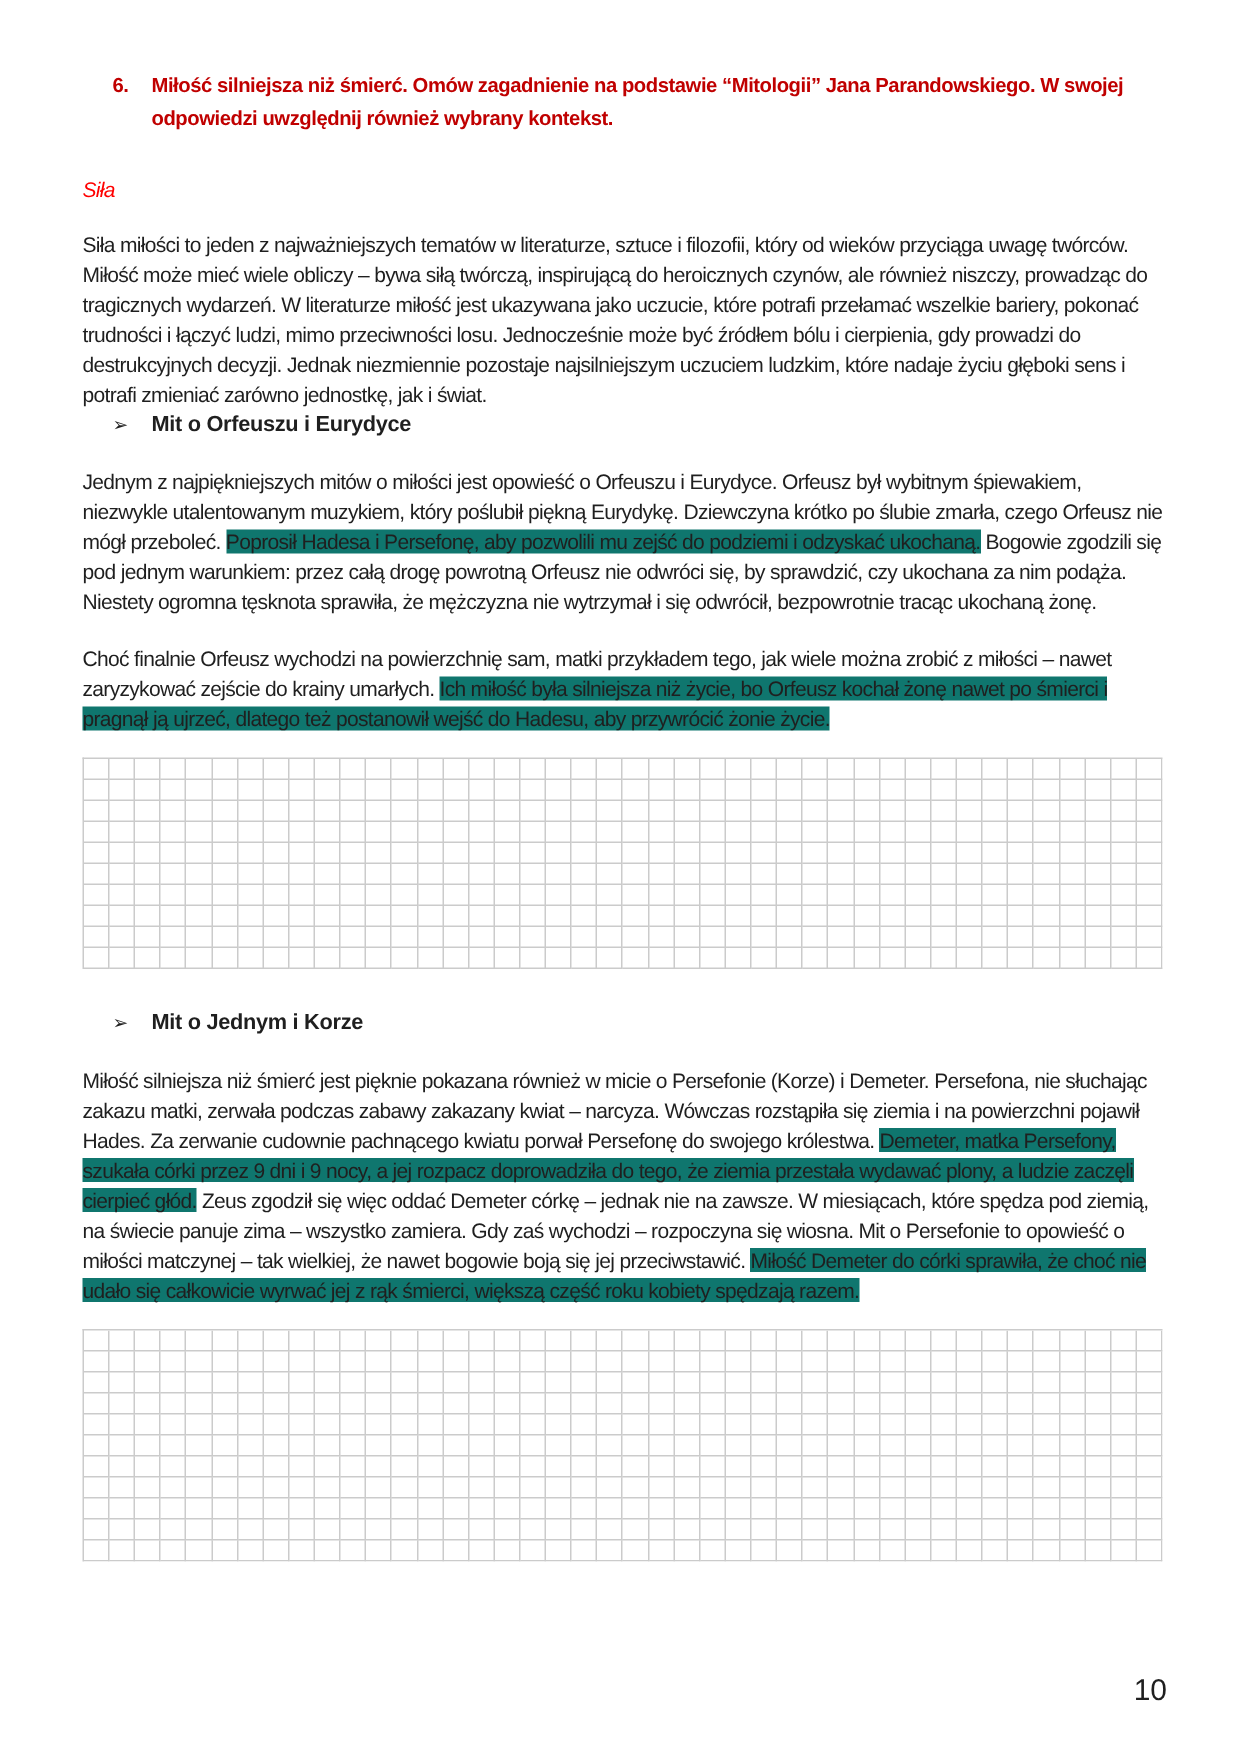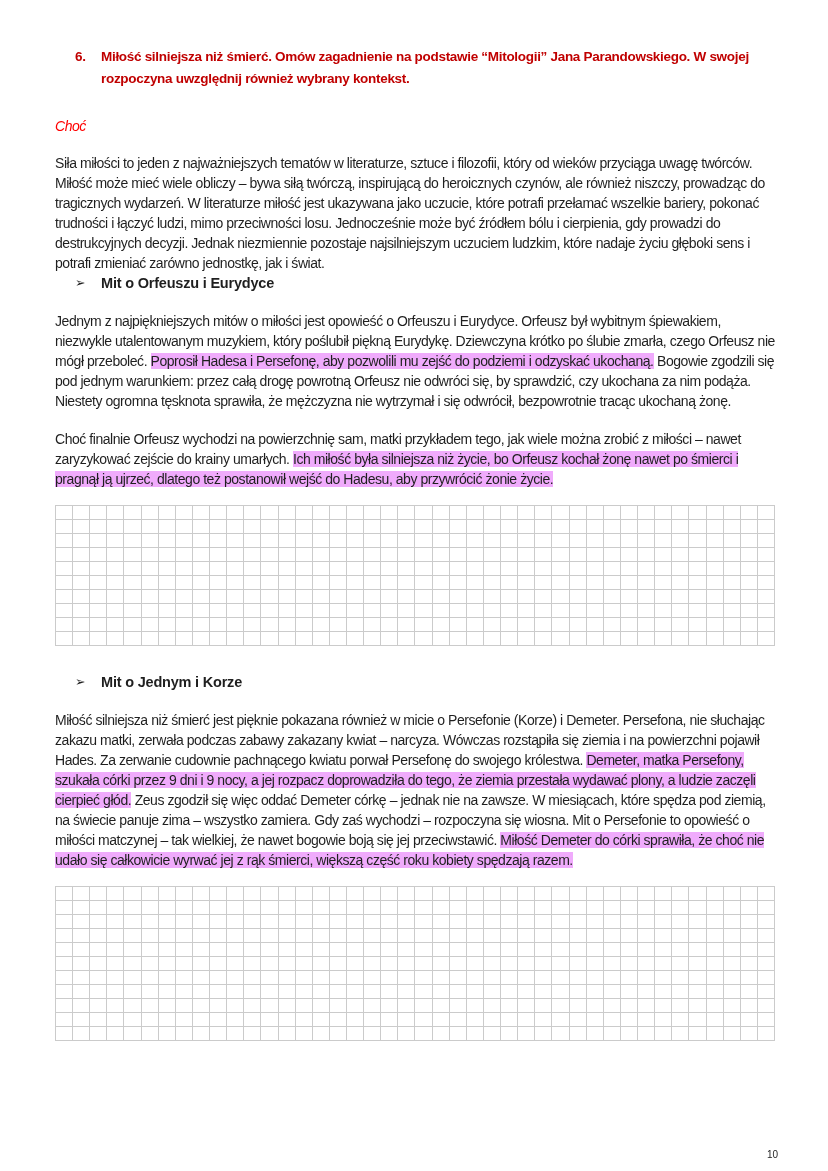--- a/index.html
+++ b/index.html
@@ -30,21 +30,21 @@
   .q-num { width: 26px; flex: none; }
   .section-heading {
     color: #FF0000;
     font-style: italic;
     margin-bottom: 17px;
   }
   .section-heading.rozwiniecie { margin-bottom: 22px; }
   .para { }
   .para.tight { margin-bottom: 18px; }
   .para.tighter { margin-bottom: 16px; }
-  .hl { background: #f0abfc; }
+  .hl { background: #0f766e; }
   .myth-heading {
     display: flex;
     font-weight: bold;
     font-size: 14.5px;
     letter-spacing: -0.2px;
     padding-left: 20px;
     margin-bottom: 18px;
   }
   .bullet {
     width: 26px;
@@ -62,37 +62,37 @@
     margin: 4px 0 26px 0;
   }
   .grid-cell {
     height: 14px;
     border-right: 1px solid #CBCBCB;
     border-bottom: 1px solid #CBCBCB;
   }
   .page-number {
     position: absolute;
     right: 50px;
-    bottom: 6px;
-    font-size: 10px;
+    bottom: 34px;
+    font-size: 20px;
     letter-spacing: 0;
     color: #1f1f1f;
   }
 </style>
 </head>
 <body>
 
 <div class="page">
 
   <div class="question">
     <span class="q-num">6.</span>
-    <span>Miłość silniejsza niż śmierć. Omów zagadnienie na podstawie “Mitologii” Jana Parandowskiego. W swojej rozpoczyna uwzględnij również wybrany kontekst.</span>
+    <span>Miłość silniejsza niż śmierć. Omów zagadnienie na podstawie “Mitologii” Jana Parandowskiego. W swojej odpowiedzi uwzględnij również wybrany kontekst.</span>
   </div>
 
-  <div class="section-heading">Choć</div>
+  <div class="section-heading">Siła</div>
 
   <p class="para"><span>Siła miłości to jeden z najważniejszych tematów w literaturze, sztuce i filozofii, który od wieków przyciąga uwagę twórców. Miłość może mieć wiele obliczy – bywa siłą twórczą, inspirującą do heroicznych czynów, ale również niszczy, prowadząc do tragicznych wydarzeń. W literaturze miłość jest ukazywana jako uczucie, które potrafi przełamać wszelkie bariery, pokonać trudności i łączyć ludzi, mimo przeciwności losu. Jednocześnie może być źródłem bólu i cierpienia, gdy prowadzi do destrukcyjnych decyzji. Jednak niezmiennie pozostaje najsilniejszym uczuciem ludzkim, które nadaje życiu głęboki sens i potrafi zmieniać zarówno jednostkę, jak i świat.</span></p>
 
 
   <div class="myth-heading">
     <span class="bullet">➢</span>
     <span>Mit o Orfeuszu i Eurydyce</span>
   </div>
 
   <p class="para tight"><span>Jednym z najpiękniejszych mitów o miłości jest opowieść o Orfeuszu i Eurydyce. Orfeusz był wybitnym śpiewakiem, niezwykle utalentowanym muzykiem, który poślubił piękną Eurydykę. Dziewczyna krótko po ślubie zmarła, czego Orfeusz nie mógł przeboleć. </span><span class="hl">Poprosił Hadesa i Persefonę, aby pozwolili mu zejść do podziemi i odzyskać ukochaną.</span><span> Bogowie zgodzili się pod jednym warunkiem: przez całą drogę powrotną Orfeusz nie odwróci się, by sprawdzić, czy ukochana za nim podąża. Niestety ogromna tęsknota sprawiła, że mężczyzna nie wytrzymał i się odwrócił, bezpowrotnie tracąc ukochaną żonę.</span></p>

